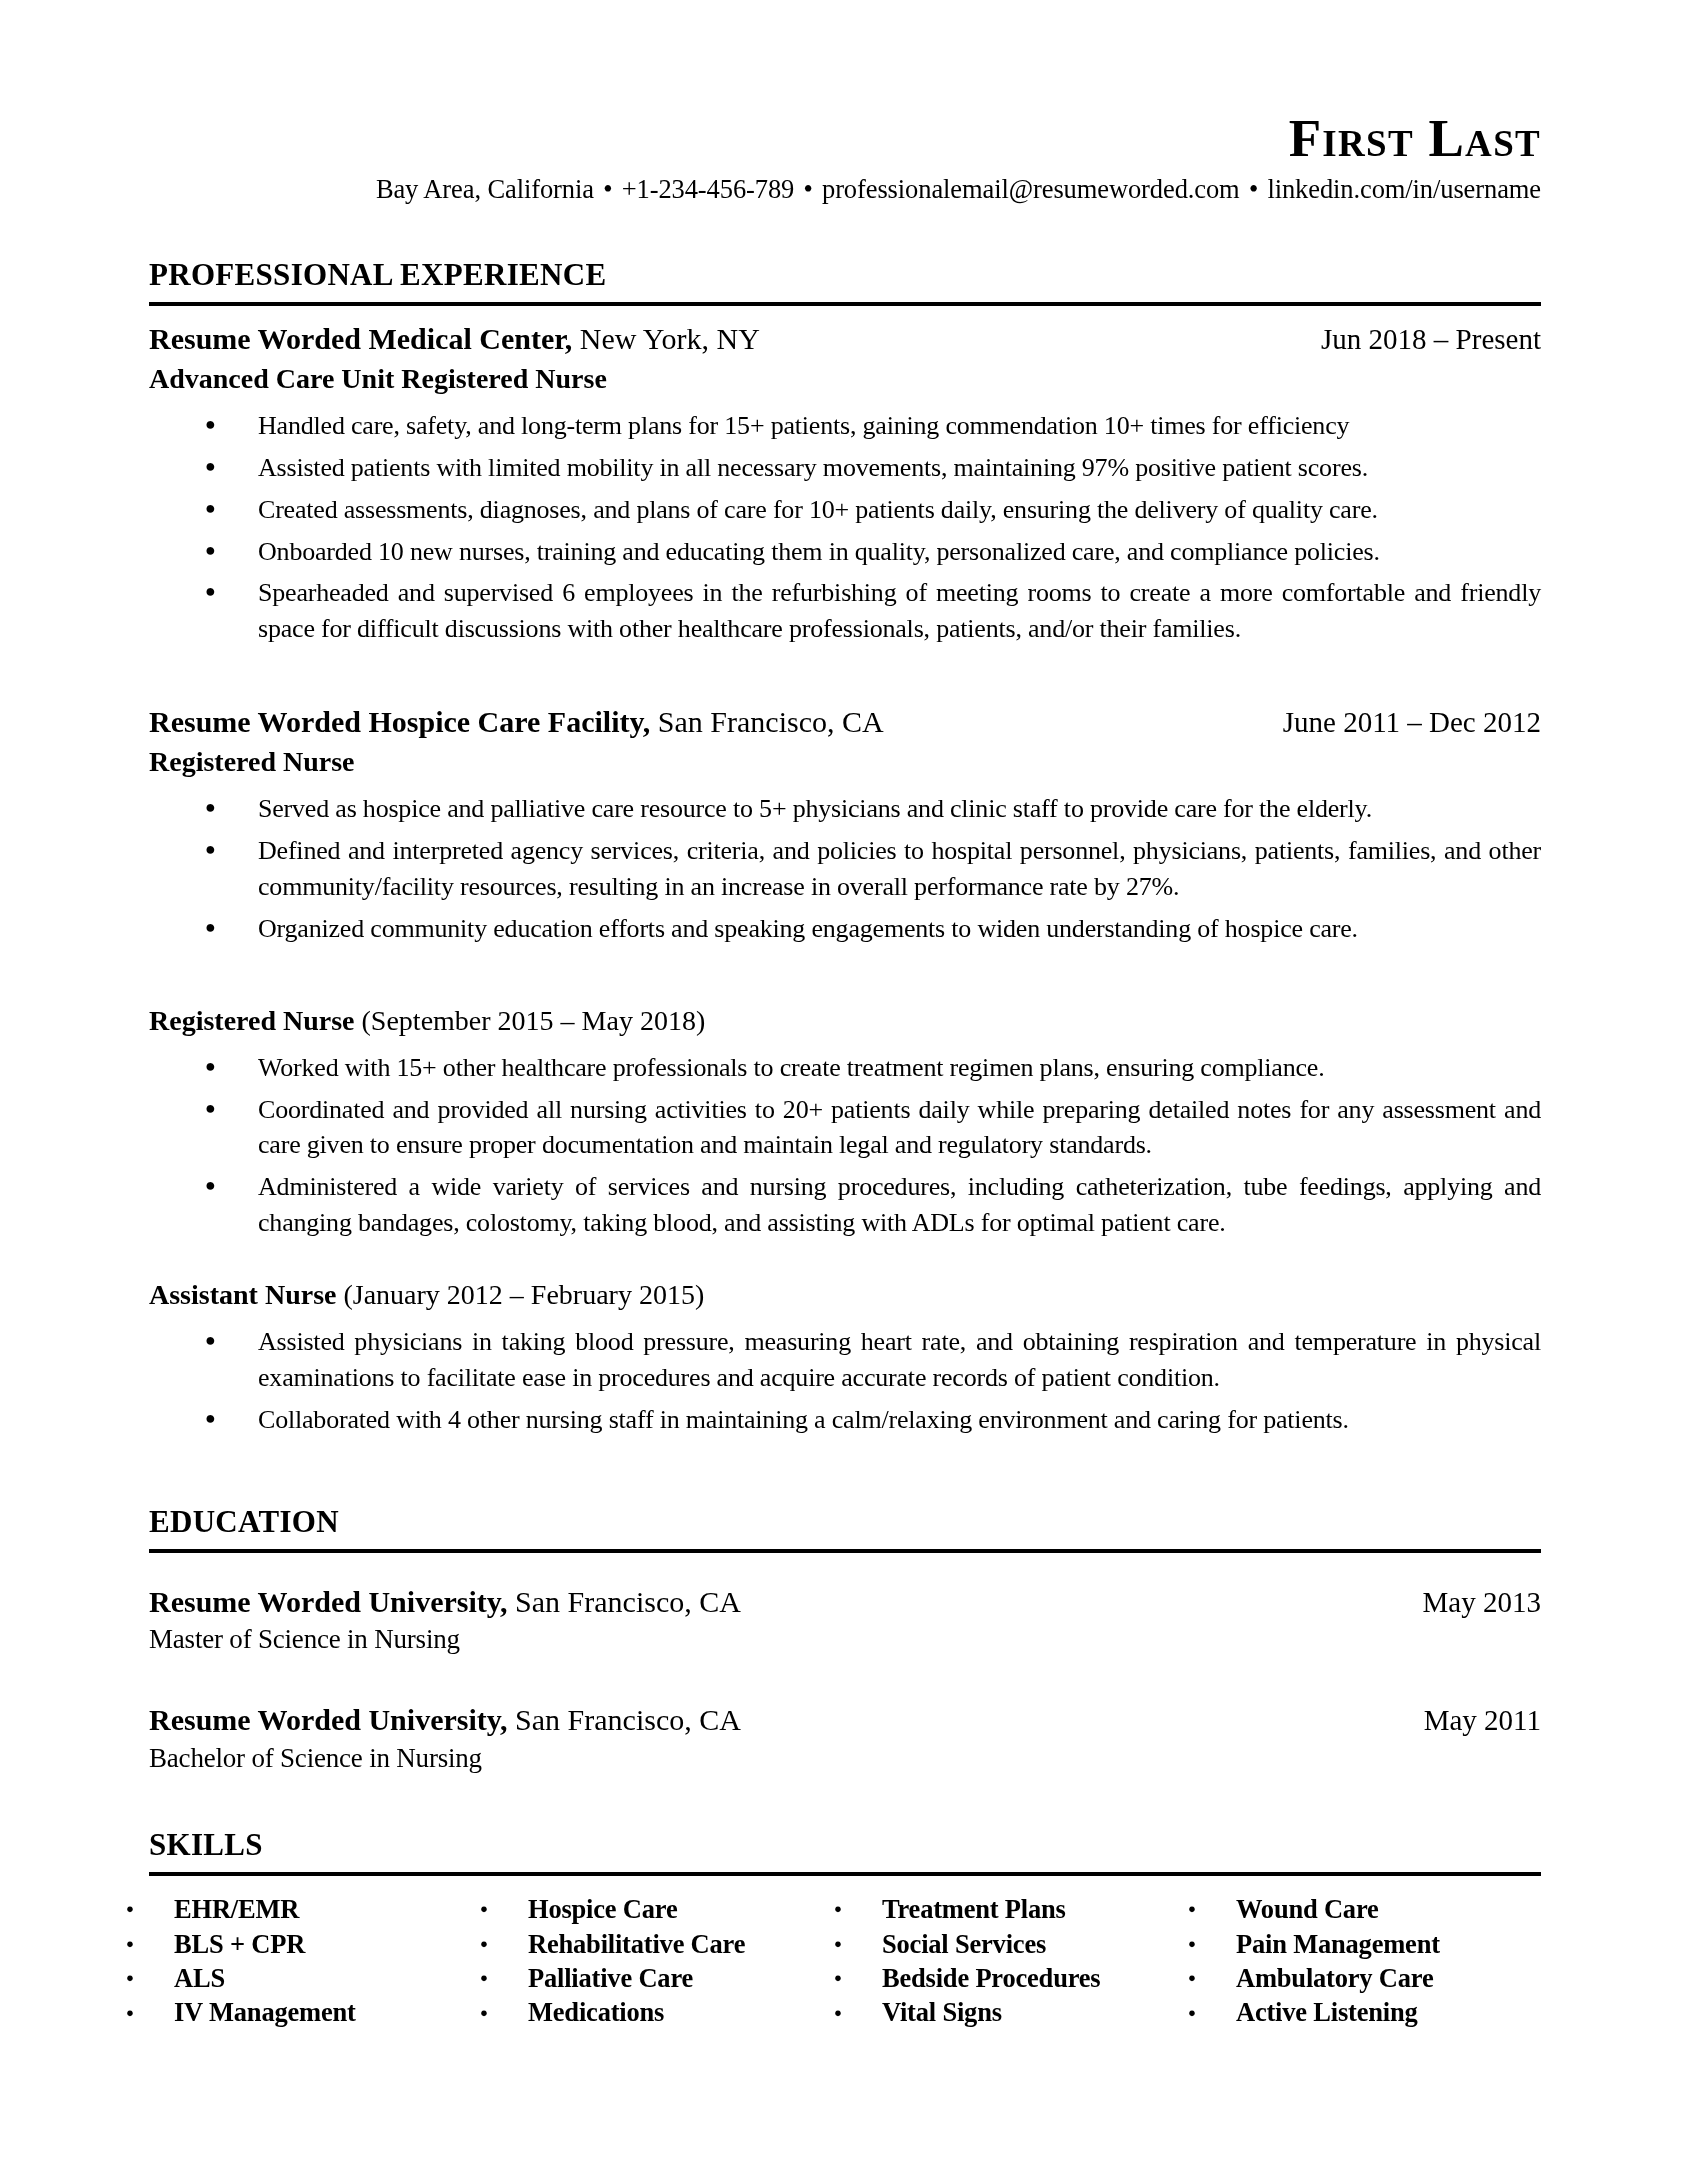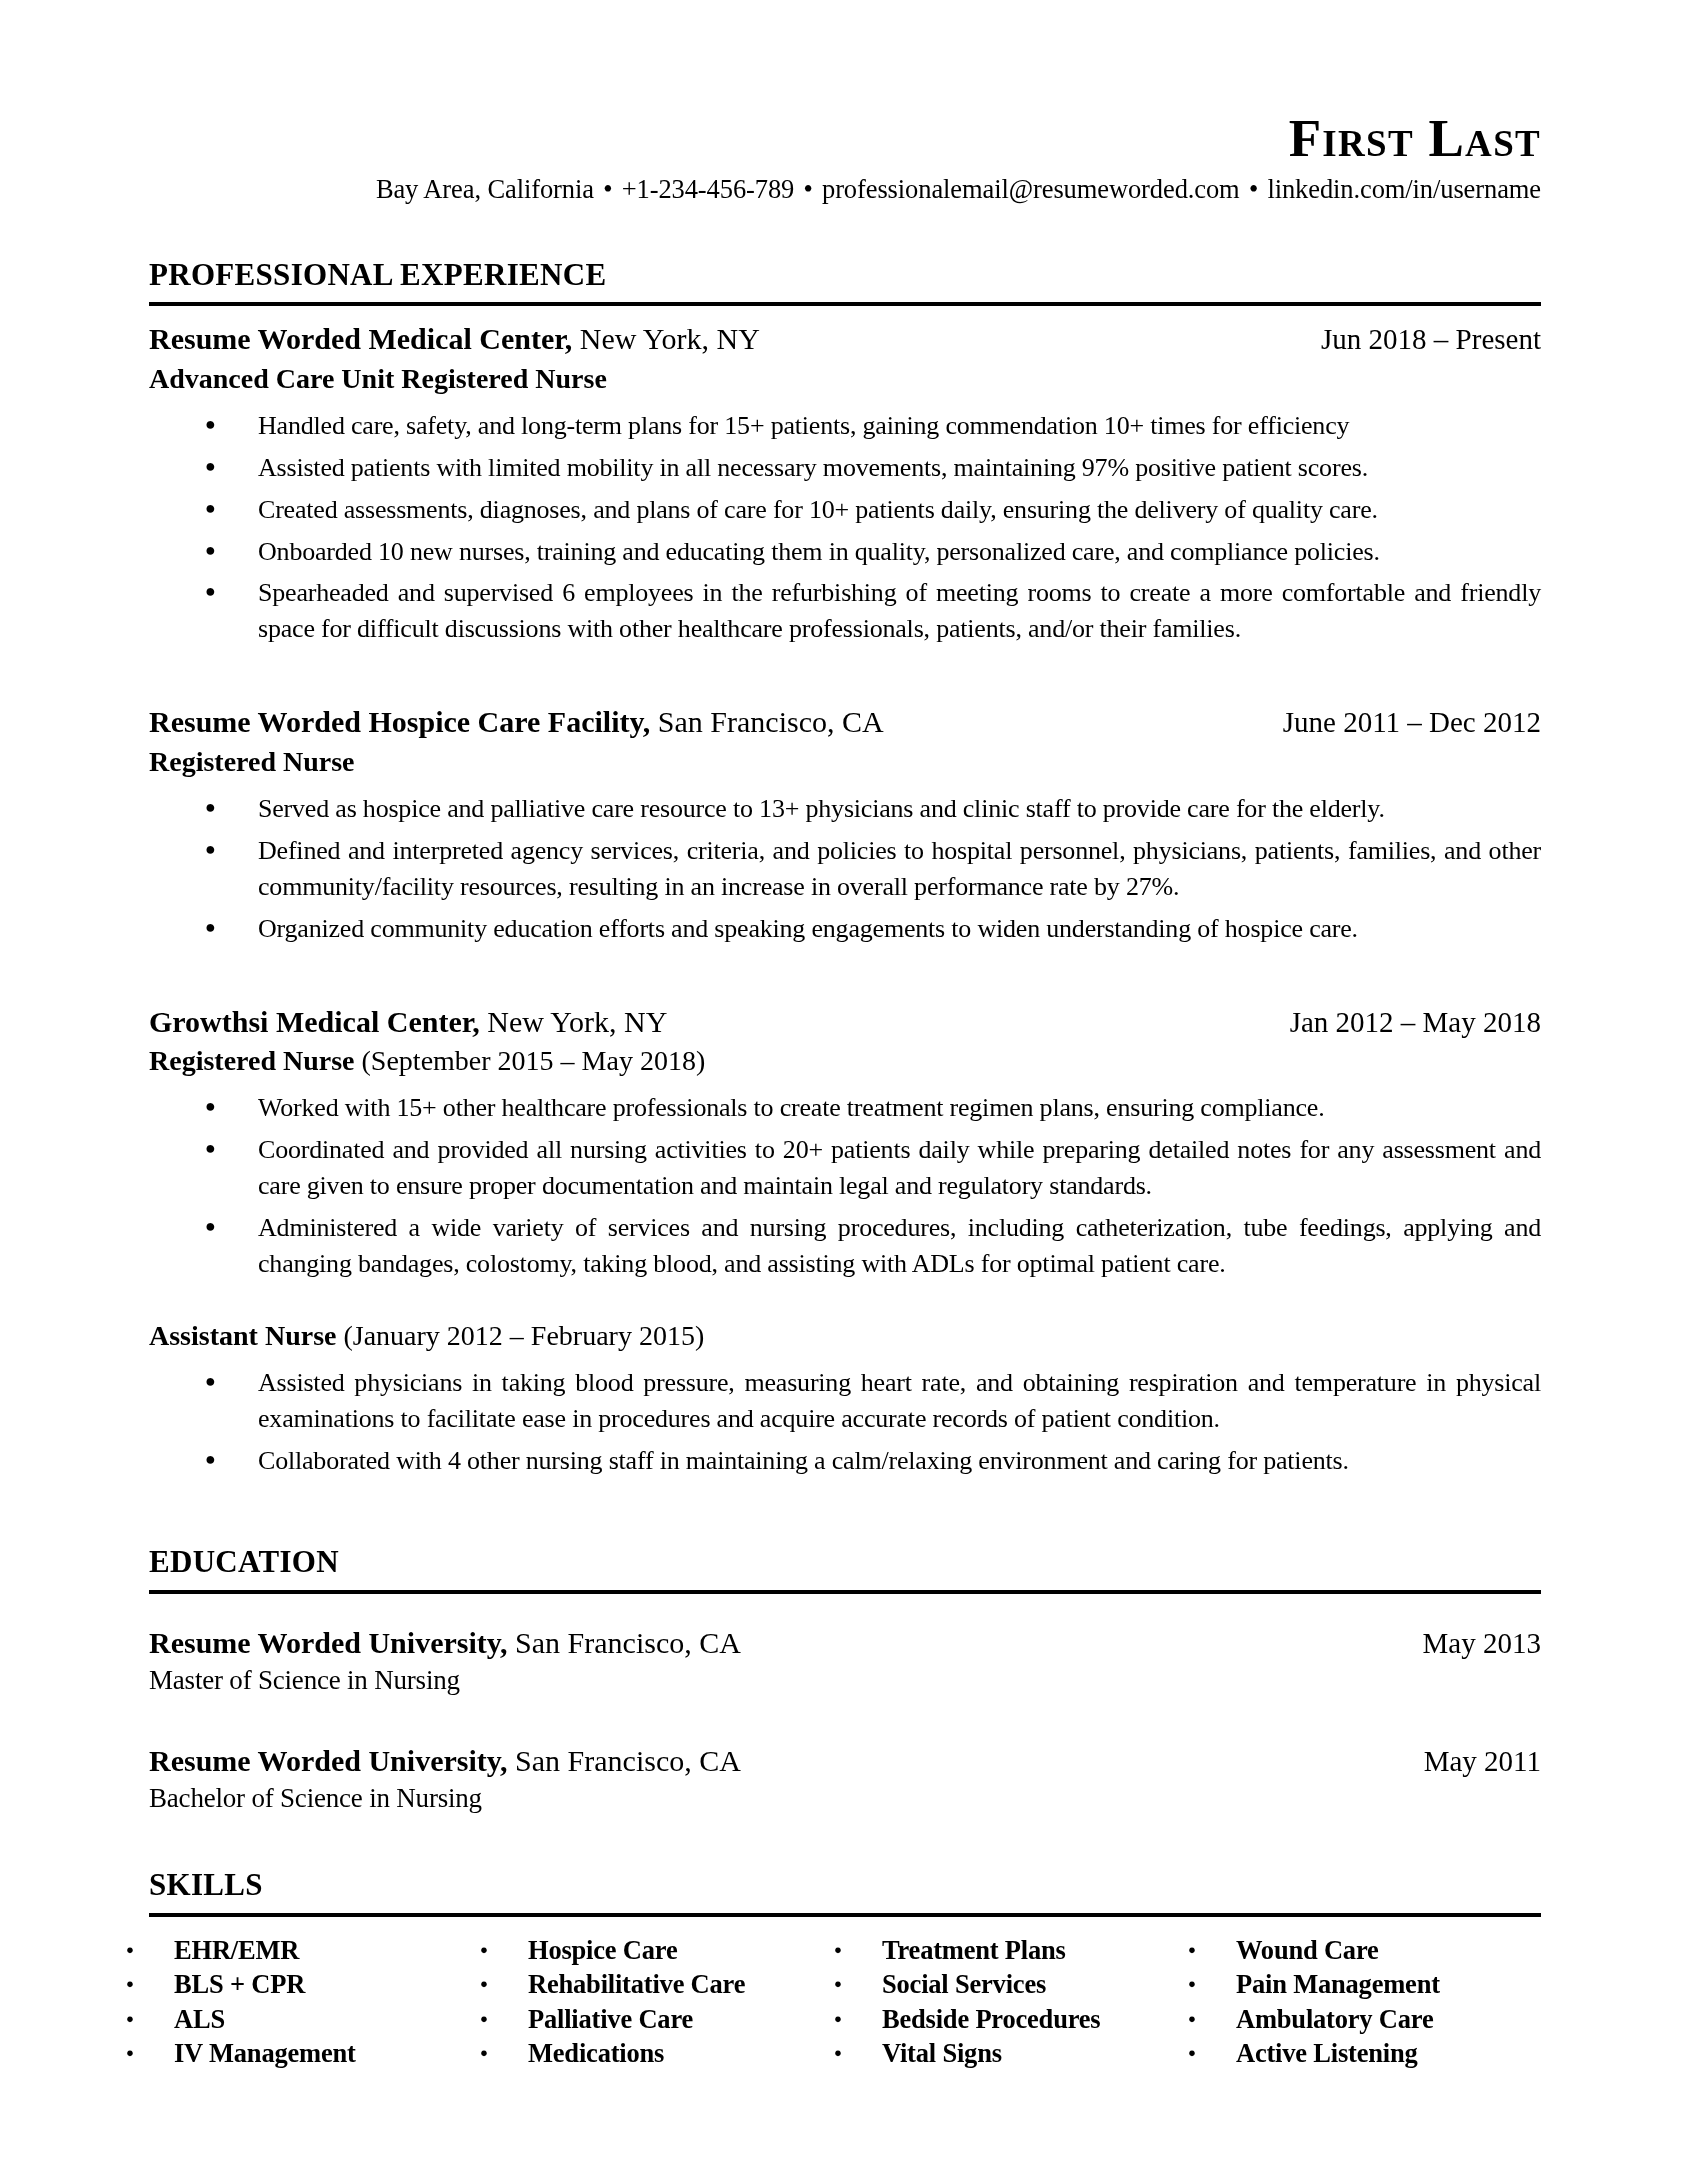--- a/index.html
+++ b/index.html
@@ -159,31 +159,27 @@
       </ul>
     </article>
 
     <article class="job">
       <div class="job-head">
         <div><span class="b">Resume Worded Hospice Care Facility,</span><span> San Francisco, CA</span></div>
         <div class="job-dates">June 2011 – Dec 2012</div>
       </div>
       <div class="role-line"><span class="b">Registered Nurse</span></div>
       <ul class="bullets">
-        <li>Served as hospice and palliative care resource to 13+ physicians and clinic staff to provide care for the elderly.</li>
+        <li>Served as hospice and palliative care resource to 5+ physicians and clinic staff to provide care for the elderly.</li>
         <li>Defined and interpreted agency services, criteria, and policies to hospital personnel, physicians, patients, families, and other community/facility resources, resulting in an increase in overall performance rate by 27%.</li>
         <li>Organized community education efforts and speaking engagements to widen understanding of hospice care.</li>
       </ul>
     </article>
 
     <article class="job">
-      <div class="job-head">
-        <div><span class="b">Growthsi Medical Center,</span><span> New York, NY</span></div>
-        <div class="job-dates">Jan 2012 – May 2018</div>
-      </div>
       <div class="role-line"><span class="b">Registered Nurse</span><span class="role-suffix"> (September 2015 – May 2018)</span></div>
       <ul class="bullets">
         <li>Worked with 15+ other healthcare professionals to create treatment regimen plans, ensuring compliance.</li>
         <li>Coordinated and provided all nursing activities to 20+ patients daily while preparing detailed notes for any assessment and care given to ensure proper documentation and maintain legal and regulatory standards.</li>
         <li>Administered a wide variety of services and nursing procedures, including catheterization, tube feedings, applying and changing bandages, colostomy, taking blood, and assisting with ADLs for optimal patient care.</li>
       </ul>
       <div class="role-line later"><span class="b">Assistant Nurse</span><span class="role-suffix"> (January 2012 – February 2015)</span></div>
       <ul class="bullets">
         <li>Assisted physicians in taking blood pressure, measuring heart rate, and obtaining respiration and temperature in physical examinations to facilitate ease in procedures and acquire accurate records of patient condition.</li>
         <li>Collaborated with 4 other nursing staff in maintaining a calm/relaxing environment and caring for patients.</li>

